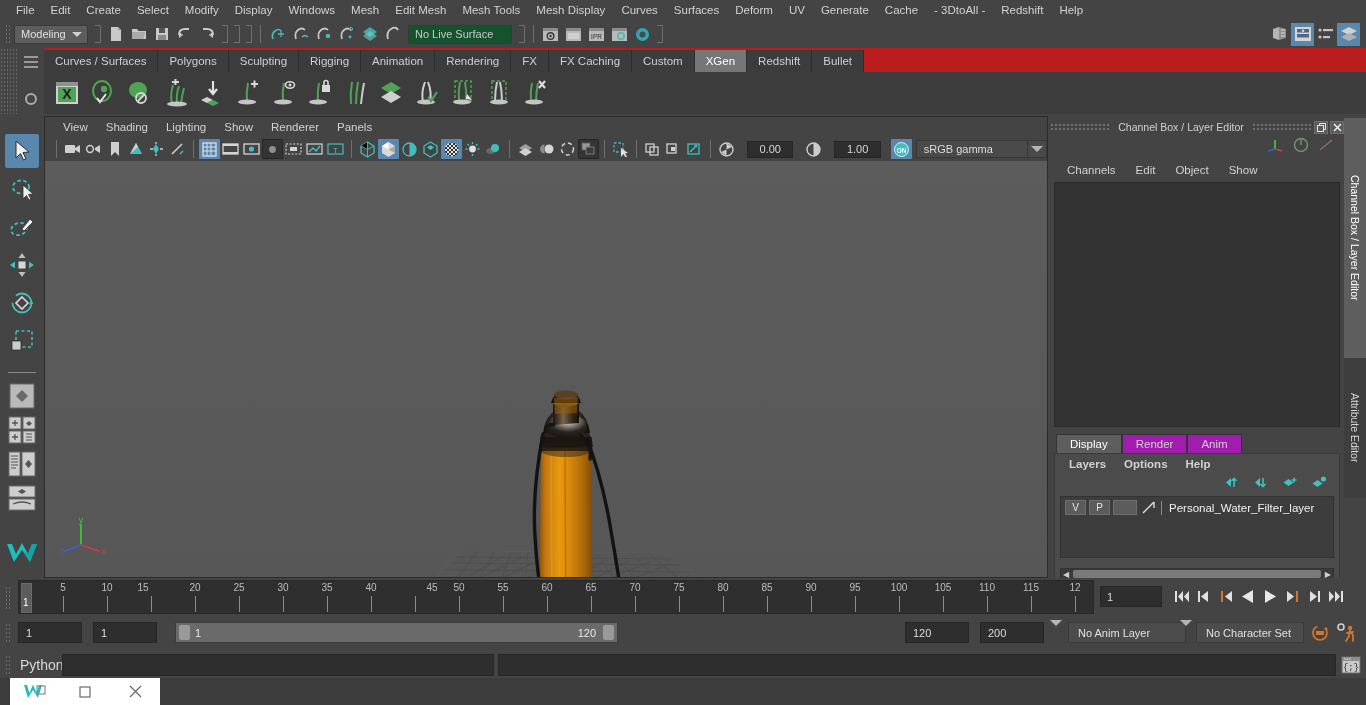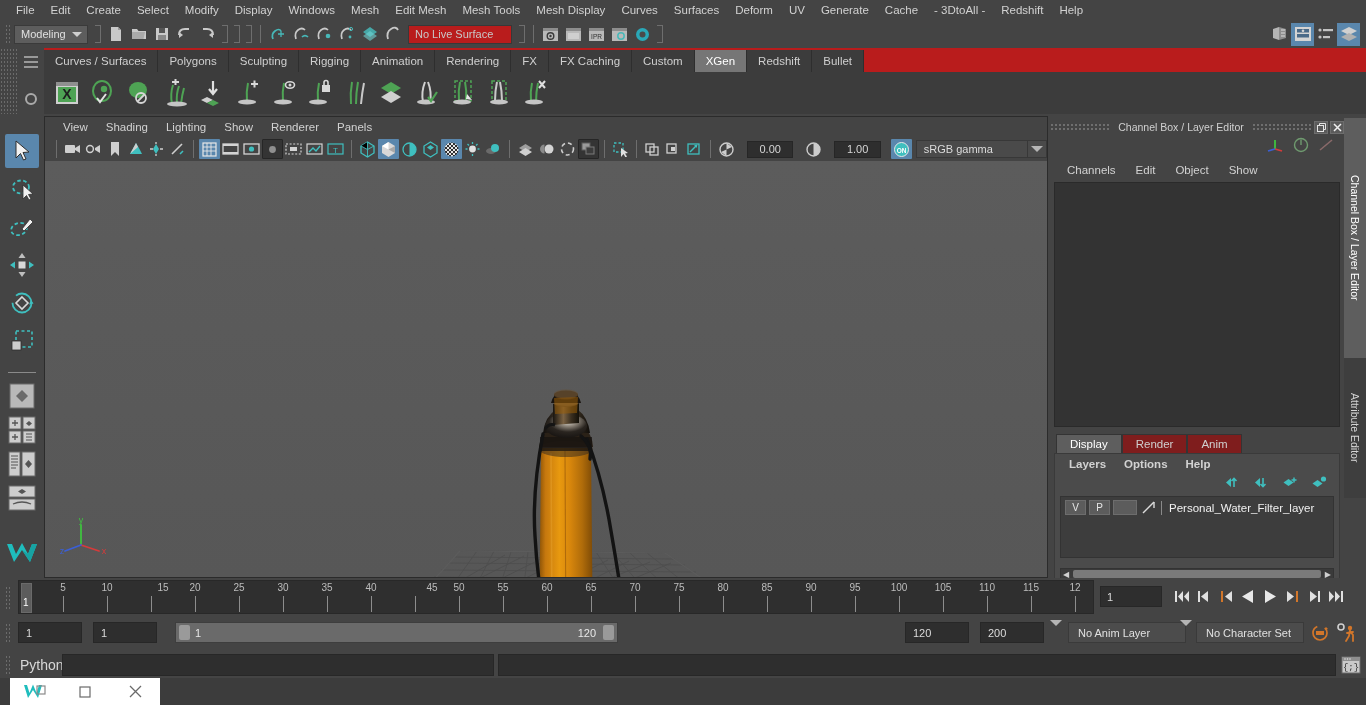--- a/index.html
+++ b/index.html
@@ -47,21 +47,21 @@
   .sepbracket {
     width: 6px; height: 18px; border-right: 1px solid #6e6e6e;
     border-top: 1px solid #6e6e6e; border-bottom: 1px solid #6e6e6e;
     margin: 0 3px; flex:0 0 auto;
   }
   .sbtn {
     width: 23px; height: 23px; display: flex; align-items: center;
     justify-content: center; flex: 0 0 auto;
   }
   .livefield {
-    width: 104px; height: 19px; background: #b91c1c; border: 1px solid #383838;
+    width: 104px; height: 19px; background: #14532d; border: 1px solid #383838;
     font-size: 11px; color: #c8c8c8; display: flex; align-items: center;
     padding-left: 6px; margin: 0 4px;
   }
   .sbtn.active { background: #5a87ad; }
 
   
   .shelfwrap { position: absolute; top: 48px; left: 0; width: 1366px; height: 66px; background: #b91c1c; }
   .shelf-left {
     position: absolute; left: 0; top: 0; width: 18px; height: 66px;
     background: #444;
@@ -173,21 +173,21 @@
   }
   .cbicons { height: 22px; display: flex; align-items: center; justify-content: flex-end; padding-right: 10px; gap: 9px; }
   .cbmenu { height: 24px; display: flex; align-items: center; padding-left: 8px; gap: 2px; }
   .cbmenu .mi { font-size: 11.5px; color: #d2d2d2; padding: 1px 9px; }
   .cbbody {
     margin: 0 4px; height: 245px; background: #333333; border: 1px solid #2a2a2a;
   }
   .ltabs { display: flex; margin: 6px 0 0 6px; height: 20px; align-items: flex-end; }
   .ltab {
     height: 19px; padding: 0 13px; font-size: 11.5px; color: #cfcfcf;
-    background: #7f1d1d; border: 1px solid #343434; border-bottom: none;
+    background: #a21caf; border: 1px solid #343434; border-bottom: none;
     display: flex; align-items: center;
   }
   .ltab.active { background: #5e5e5e; color: #ffffff; }
   .lbody { margin: 0 4px; height: 135px; background: #4b4b4b; border: 1px solid #3a3a3a; }
   .lmenu { height: 20px; display: flex; align-items: center; padding-left: 6px; gap: 2px; }
   .lmenu .mi { font-size: 11.5px; color: #d2d2d2; padding: 1px 8px; font-weight: bold; }
   .licons { height: 20px; display: flex; align-items: center; justify-content: flex-end; padding-right: 12px; gap: 14px; }
   .llist {
     margin: 2px 5px 0 5px; height: 62px; background: #3d3d3d; border: 1px solid #333;
   }
@@ -1199,21 +1199,21 @@
     <div class="timeslider">
       <div class="tickrow">
         <div class="curframe">
           <span>1</span>
         </div>
         <div class="tick" style="left:44px"></div>  
           <div class="ticklbl" style="left:44px">5</div>
         <div class="tick" style="left:88px"></div>  
           <div class="ticklbl" style="left:88px">10</div>
         <div class="tick" style="left:132px"></div> 
-          <div class="ticklbl" style="left:144px">15</div>
+          <div class="ticklbl" style="left:124px">15</div>
         <div class="tick" style="left:176px"></div> 
           <div class="ticklbl" style="left:176px">20</div>
         <div class="tick" style="left:220px"></div> 
           <div class="ticklbl" style="left:220px">25</div>
         <div class="tick" style="left:264px"></div> 
           <div class="ticklbl" style="left:264px">30</div>
         <div class="tick" style="left:308px"></div> 
           <div class="ticklbl" style="left:308px">35</div>
         <div class="tick" style="left:352px"></div> 
           <div class="ticklbl" style="left:352px">40</div>

